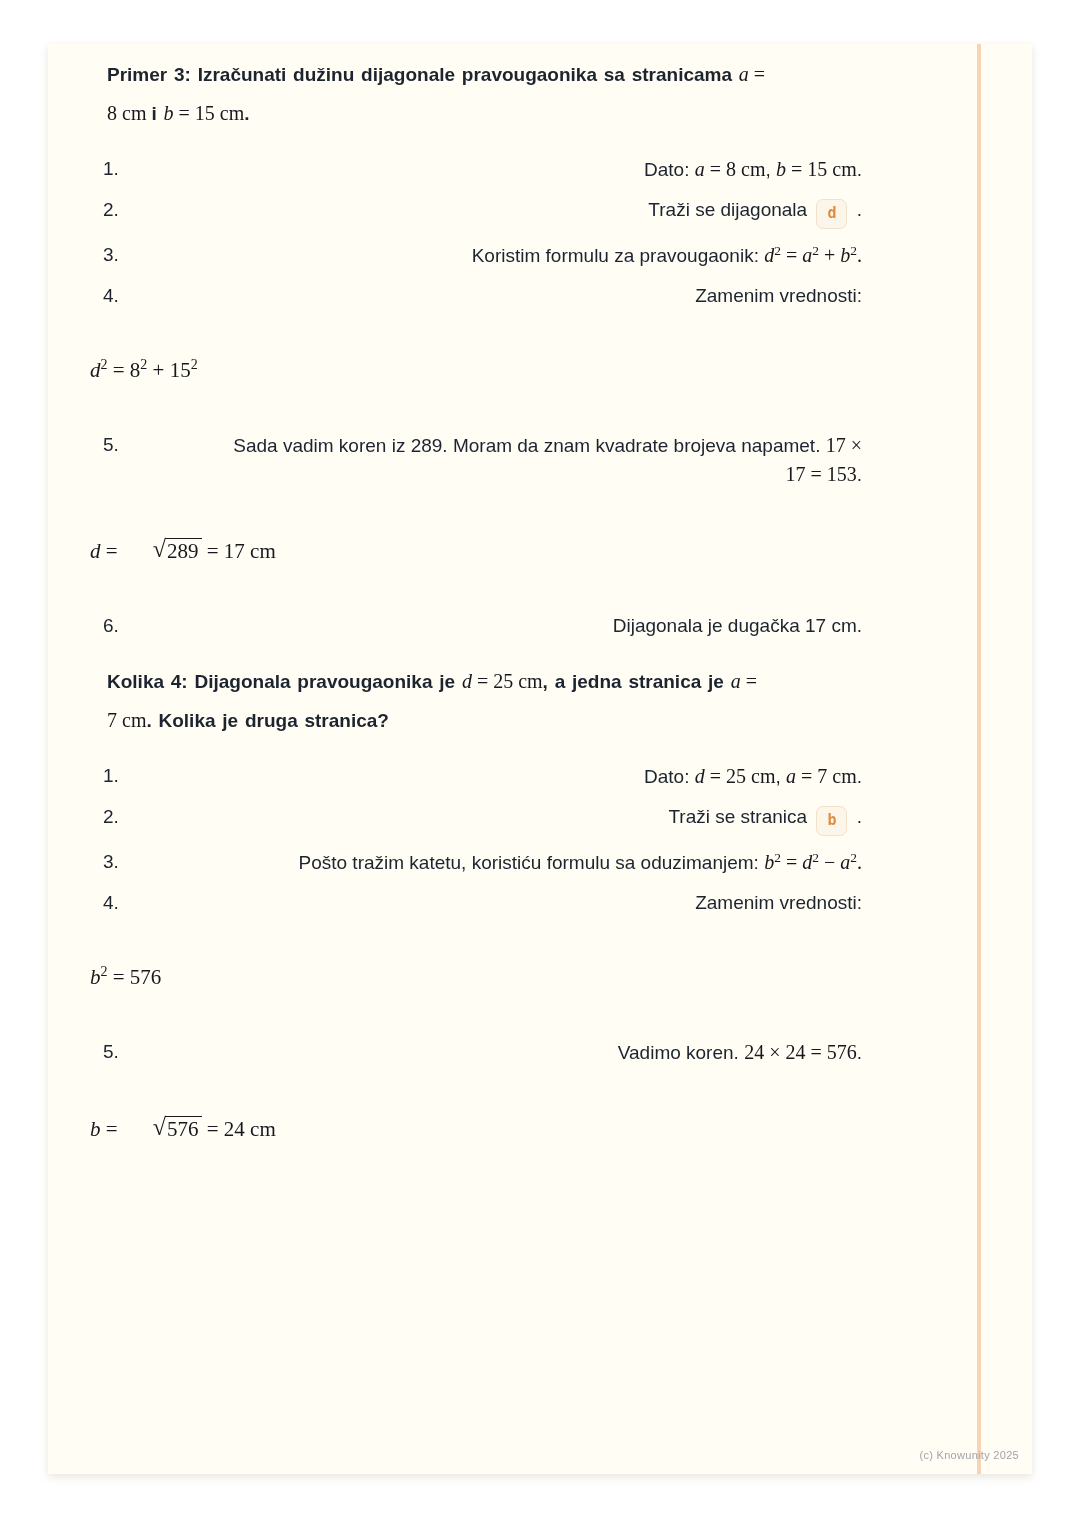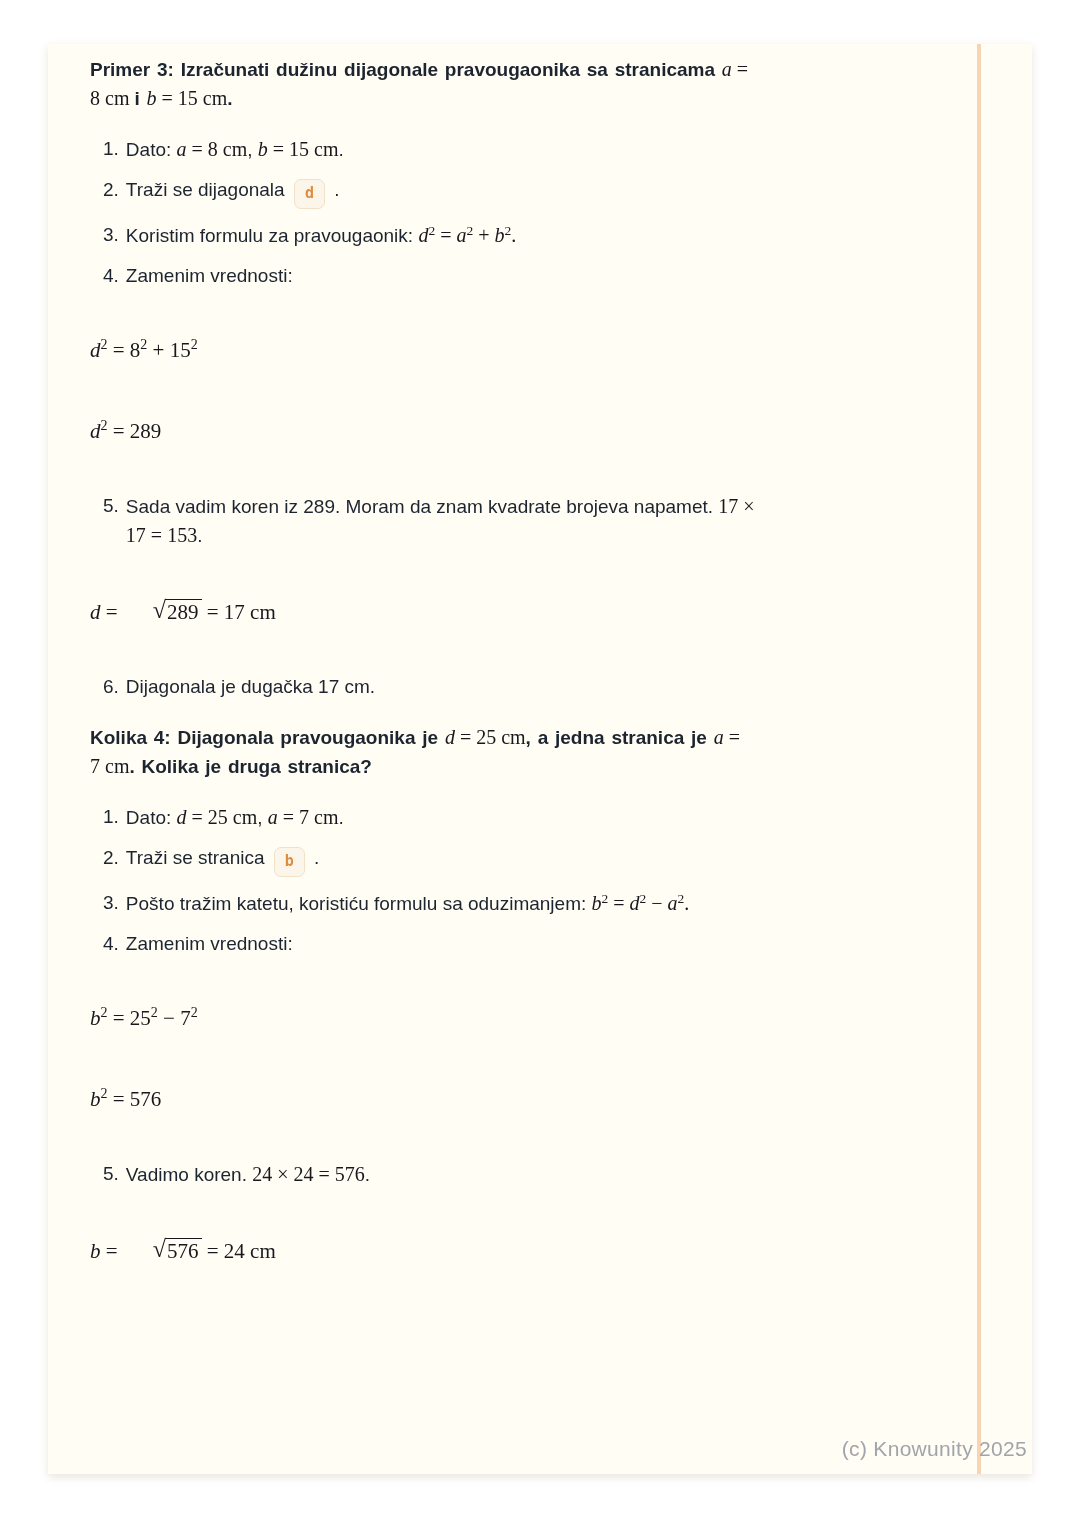--- a/index.html
+++ b/index.html
@@ -18,29 +18,29 @@
     box-shadow:0 3px 8px rgba(175,160,135,.28);
   }
   .accent-line{
     position:absolute;left:929px;top:0;bottom:0;width:4px;
     background:var(--accent);
   }
   .content{margin:0 0 0 42px;width:772px;padding-top:11px;}
   .content > :first-child{margin-top:0;}
 
   .heading{
-    font-size:19px;font-weight:700;line-height:28px;margin:22px 0;
+    font-size:19px;font-weight:700;line-height:39px;margin:22px 17px;
     word-spacing:1.5px;color:var(--text);
   }
   .heading .seg-m,.heading .seg-mi{font-weight:400;word-spacing:0;}
 
   .steps{margin:20px 0;padding-left:13px;}
   .step{display:flex;margin:12px 0;font-size:19px;line-height:28px;}
   .li-num{flex:none;margin-right:7px;min-width:12px;}
-  .step-content{flex:1;}
+  .step-content{flex:1;text-align:right;}
 
   .seg-s{font-family:"Liberation Sans",sans-serif;}
   .seg-b{font-family:"Liberation Sans",sans-serif;font-weight:700;}
   .seg-m{font-family:"Liberation Serif",serif;font-size:20px;color:var(--math);}
   .seg-mi{font-family:"Liberation Serif",serif;font-size:20px;font-style:italic;color:var(--math);}
   .seg-sup{
     font-family:"Liberation Serif",serif;font-size:13.5px;color:var(--math);
     display:inline-block;transform:translateY(-7px);line-height:0;
   }
   .seg-badge{
@@ -55,21 +55,21 @@
     font-size:21px;color:var(--math);
   }
   .eq .seg-m,.eq .seg-mi{font-size:21px;}
   .eq .seg-sup{font-size:14px;transform:translateY(-8px);}
 
   .sqrt{white-space:nowrap;margin-left:30px;}
   .sqrt .rad{display:inline-block;font-size:24px;transform:translateY(-1px);margin-right:-1px;}
   .sqrt .vinc{display:inline-block;border-top:1.5px solid var(--math);line-height:1.15;padding:0 3px 0 2px;}
 
   .watermark{
-    position:absolute;right:5px;bottom:13px;font-size:21px;letter-spacing:.3px;
+    position:absolute;right:13px;bottom:13px;font-size:11px;letter-spacing:.3px;
     color:var(--wm);font-family:"Liberation Sans",sans-serif;
   }
 </style>
 </head>
 <body>
 
 <div class="paper">
   <div class="accent-line"></div>
   <div class="content">
       <div class="heading"><span class="seg-b">Primer 3: Izračunati dužinu dijagonale pravougaonika sa stranicama </span><span class="seg-mi">a</span><span class="seg-m"> =</span><br><span class="seg-m">8 cm </span><span class="seg-b">i </span><span class="seg-mi">b</span><span class="seg-m"> = 15 cm</span><span class="seg-b">.</span></div>
@@ -85,21 +85,20 @@
         <div class="step">
           <span class="li-num">3.</span>
           <span class="step-content"><span class="seg-s">Koristim formulu za pravougaonik: </span><span class="seg-mi">d</span><span class="seg-sup">2</span><span class="seg-m"> = </span><span class="seg-mi">a</span><span class="seg-sup">2</span><span class="seg-m"> + </span><span class="seg-mi">b</span><span class="seg-sup">2</span><span class="seg-m">.</span></span>
         </div>
         <div class="step">
           <span class="li-num">4.</span>
           <span class="step-content"><span class="seg-s">Zamenim vrednosti:</span></span>
         </div>
       </div>
       <div class="eq"><span class="seg-mi">d</span><span class="seg-sup">2</span><span class="seg-m"> = 8</span><span class="seg-sup">2</span><span class="seg-m"> + 15</span><span class="seg-sup">2</span></div>
-      <div class="eq"><span class="seg-mi">d</span><span class="seg-sup">2</span><span class="seg-m"> = 289</span></div>
       <div class="steps">
         <div class="step">
           <span class="li-num">5.</span>
           <span class="step-content"><span class="seg-s">Sada vadim koren iz 289. Moram da znam kvadrate brojeva napamet. </span><span class="seg-m">17 ×</span><br><span class="seg-m">17 = 153</span><span class="seg-s">.</span></span>
         </div>
       </div>
       <div class="eq"><span class="seg-mi">d</span><span class="seg-m"> = </span><span class="sqrt"><span class="rad">√</span><span class="vinc seg-m">289</span></span><span class="seg-m"> = 17 cm</span></div>
       <div class="steps">
         <div class="step">
           <span class="li-num">6.</span>
@@ -118,21 +117,20 @@
         </div>
         <div class="step">
           <span class="li-num">3.</span>
           <span class="step-content"><span class="seg-s">Pošto tražim katetu, koristiću formulu sa oduzimanjem: </span><span class="seg-mi">b</span><span class="seg-sup">2</span><span class="seg-m"> = </span><span class="seg-mi">d</span><span class="seg-sup">2</span><span class="seg-m"> − </span><span class="seg-mi">a</span><span class="seg-sup">2</span><span class="seg-m">.</span></span>
         </div>
         <div class="step">
           <span class="li-num">4.</span>
           <span class="step-content"><span class="seg-s">Zamenim vrednosti:</span></span>
         </div>
       </div>
-      <div class="eq"><span class="seg-mi">b</span><span class="seg-sup">2</span><span class="seg-m"> = 25</span><span class="seg-sup">2</span><span class="seg-m"> − 7</span><span class="seg-sup">2</span></div>
       <div class="eq"><span class="seg-mi">b</span><span class="seg-sup">2</span><span class="seg-m"> = 576</span></div>
       <div class="steps">
         <div class="step">
           <span class="li-num">5.</span>
           <span class="step-content"><span class="seg-s">Vadimo koren. </span><span class="seg-m">24 × 24 = 576</span><span class="seg-s">.</span></span>
         </div>
       </div>
       <div class="eq"><span class="seg-mi">b</span><span class="seg-m"> = </span><span class="sqrt"><span class="rad">√</span><span class="vinc seg-m">576</span></span><span class="seg-m"> = 24 cm</span></div>
     </div>
   <div class="watermark">(c) Knowunity 2025</div>

